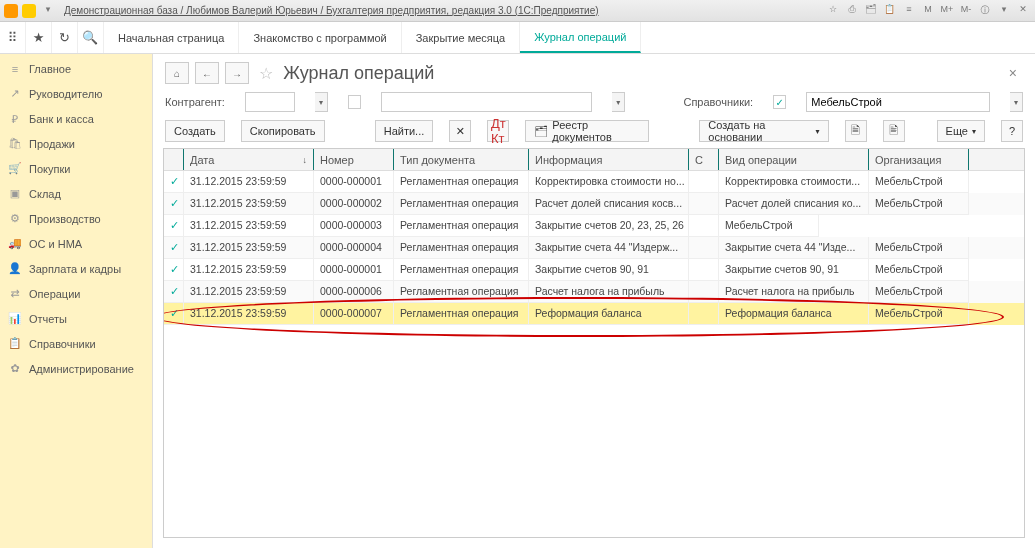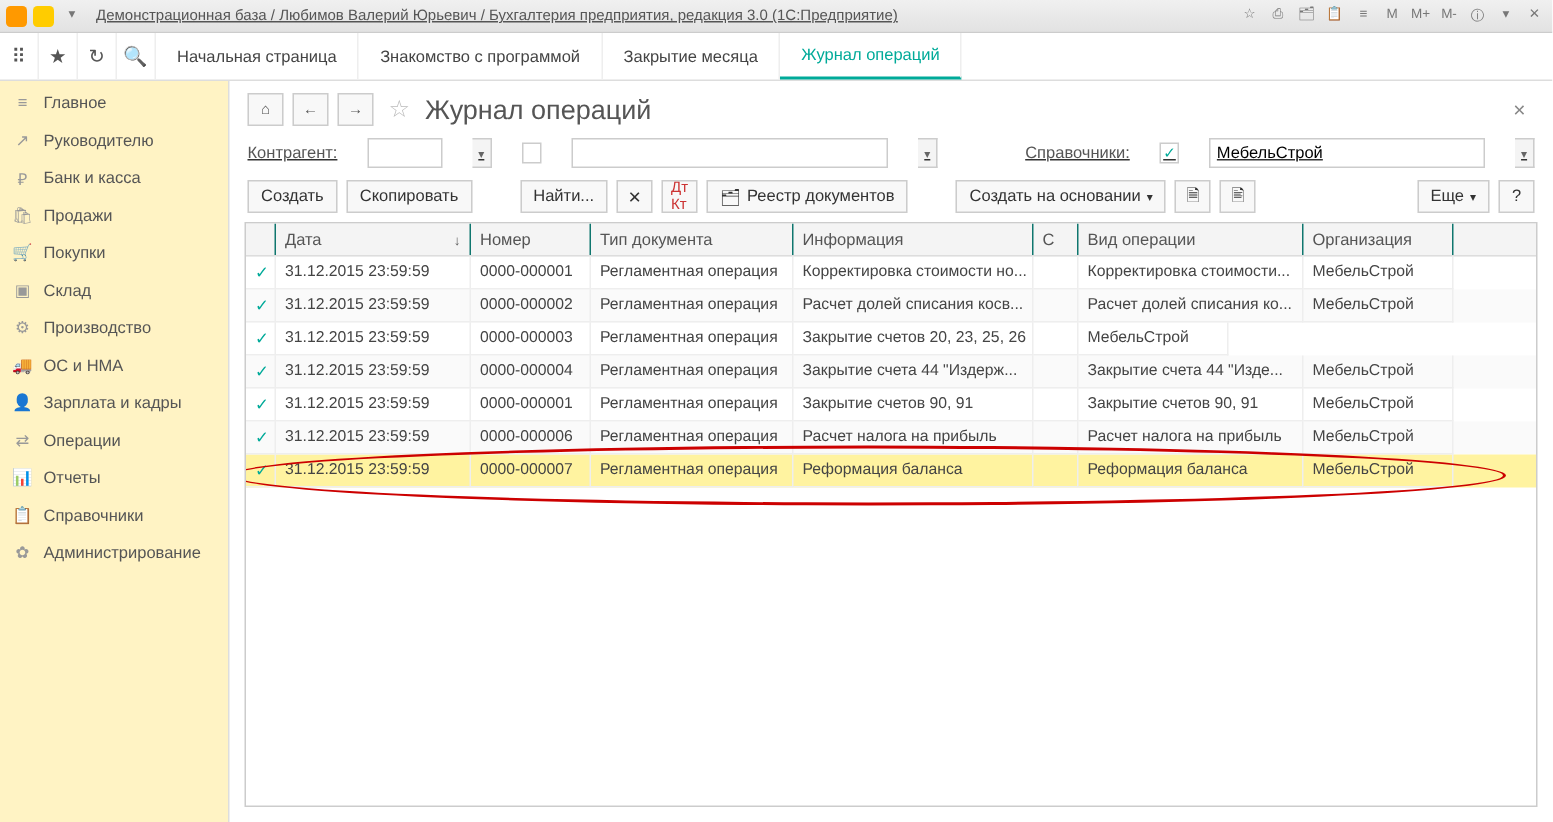--- a/index.html
+++ b/index.html
@@ -18,26 +18,26 @@
   .body { display: flex; height: calc(100% - 54px); }
   .sidebar { width: 152px; background: #fff3c4; display: flex; flex-direction: column; padding-top: 2px; }
   .side-item { height: 25px; display: flex; align-items: center; padding-left: 8px; gap: 7px; font-size: 11px; color: #555; cursor: pointer; }
   .side-ico { width: 14px; text-align: center; color: #999; }
   .main { flex: 1; background: #fff; display: flex; flex-direction: column; overflow: hidden; position: relative; border-left: 1px solid #ddd; }
   .page-head { display: flex; align-items: center; padding: 8px 12px 6px; gap: 6px; }
   .nav-btn { width: 24px; height: 22px; border: 1px solid #ccc; background: #f8f8f8; display: flex; align-items: center; justify-content: center; cursor: pointer; font-size: 10px; color: #555; }
   .star { font-size: 16px; color: #bbb; padding: 0 4px; cursor: pointer; }
   .page-title { font-size: 18px; color: #555; }
   .close-x { margin-left: auto; font-size: 14px; color: #888; cursor: pointer; padding: 0 6px; }
-  .filter-bar { display: flex; align-items: center; gap: 20px; padding: 2px 12px 6px; text-decoration: underline; }
+  .filter-bar { display: flex; align-items: center; gap: 20px; padding: 2px 12px 6px; }
   .lbl { color: #555; }
   .inp { height: 20px; border: 1px solid #ccc; background: #fff; padding: 0 4px; font-size: 11px; }
   .dd { width: 14px; height: 20px; border: 1px solid #ccc; border-left: none; background: #f4f4f4; display: flex; align-items: center; justify-content: center; cursor: pointer; font-size: 8px; color: #666; }
   .chk { width: 14px; height: 14px; border: 1px solid #ccc; display: flex; align-items: center; justify-content: center; font-size: 10px; color: #0a9; }
-  .toolbar { display: flex; align-items: center; gap: 6px; padding: 2px 12px 6px; }
+  .toolbar { display: flex; align-items: center; gap: 16px; padding: 2px 12px 6px; }
   .btn { height: 22px; border: 1px solid #ccc; background: #f8f8f8; padding: 0 8px; font-size: 11px; color: #333; cursor: pointer; display: flex; align-items: center; gap: 4px; }
   .btn.icon-only { width: 24px; padding: 0; justify-content: center; }
   .flex-sep { flex: 1; }
   .grid { flex: 1; margin: 0 10px 10px; border: 1px solid #ccc; overflow: hidden; position: relative; }
   .grid-head { display: flex; background: #f4f4f4; border-bottom: 1px solid #ddd; height: 22px; }
   .gh { border-right: 1px solid #0f766e; padding: 4px 6px; font-size: 11px; color: #555; display: flex; align-items: center; }
   .grid-body { overflow: auto; height: calc(100% - 22px); }
   .row { display: flex; height: 22px; font-size: 10.5px; color: #444; }
   .row:nth-child(even) { background: #fafafa; }
   .row.sel { background: #fff3a0; }
@@ -170,21 +170,21 @@
       <input class="inp" style="width: 200px;" value="МебельСтрой">
       <div class="dd">▾</div>
     </div>
 
     <div class="toolbar">
       <div class="btn">Создать</div>
       <div class="btn">Скопировать</div>
       <span style="width:20px"></span>
       <div class="btn">Найти...</div>
       <div class="btn icon-only">✕</div>
-      <div class="btn icon-only" style="color:#c33;font-size:10px">Дт<br>Кт</div>
+      <div class="btn icon-only" style="color:#c33;font-size:13px">Дт<br>Кт</div>
       <div class="btn">
           <span>🗂</span>
           <span>Реестр документов</span>
         </div>
       <span style="width:20px"></span>
       <div class="btn">
           <span>Создать на основании</span>
           <span style="font-size:8px">▾</span>
         </div>
       <div class="btn icon-only">🗎</div>

